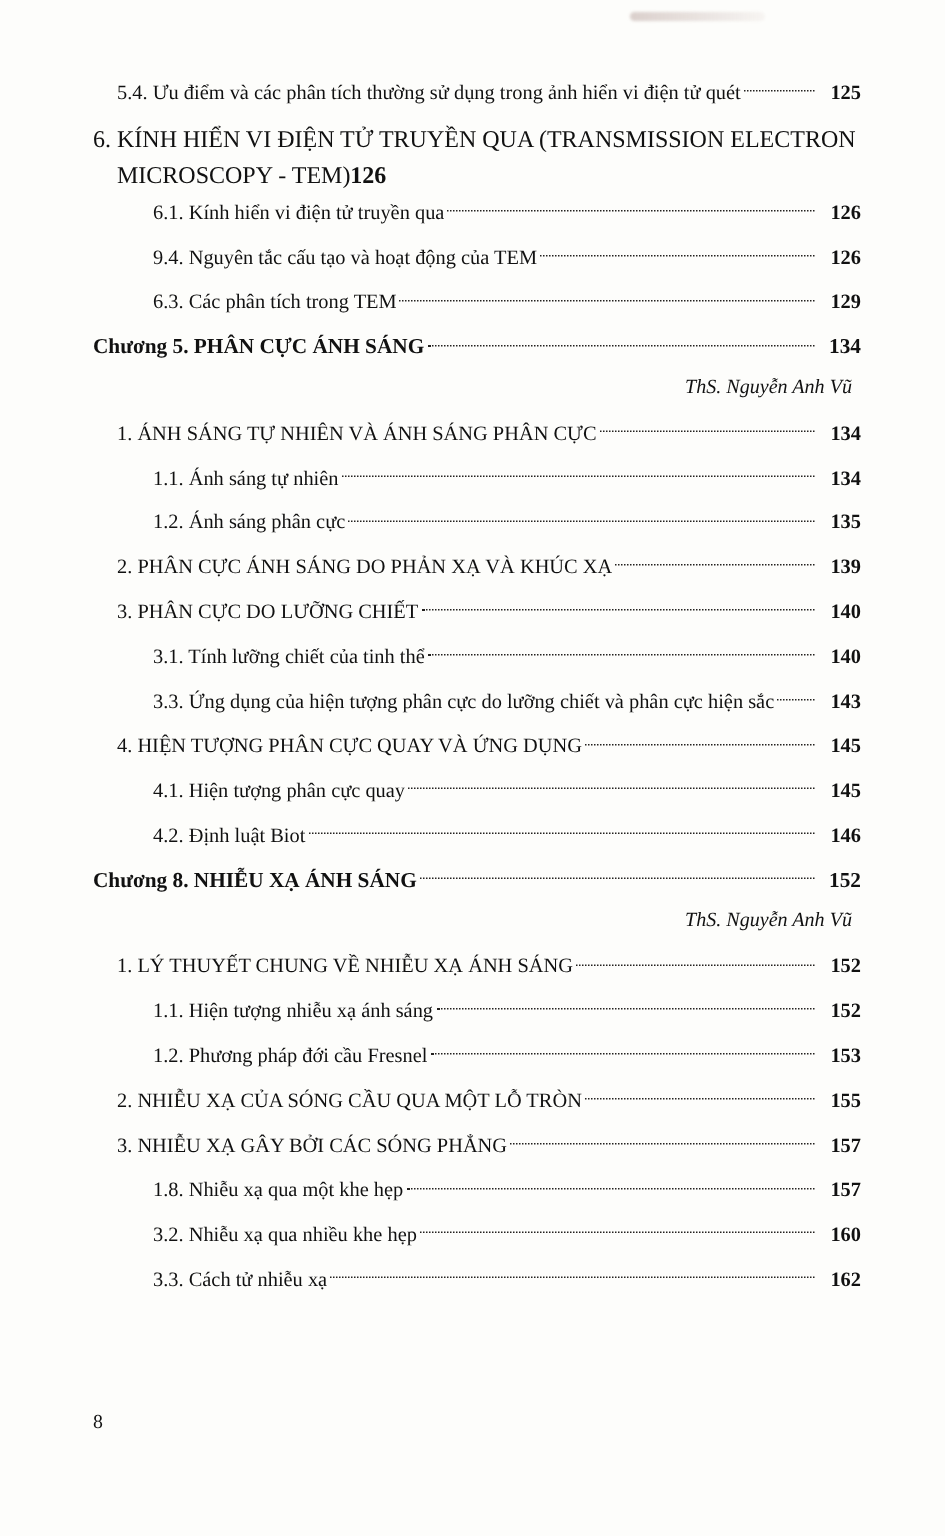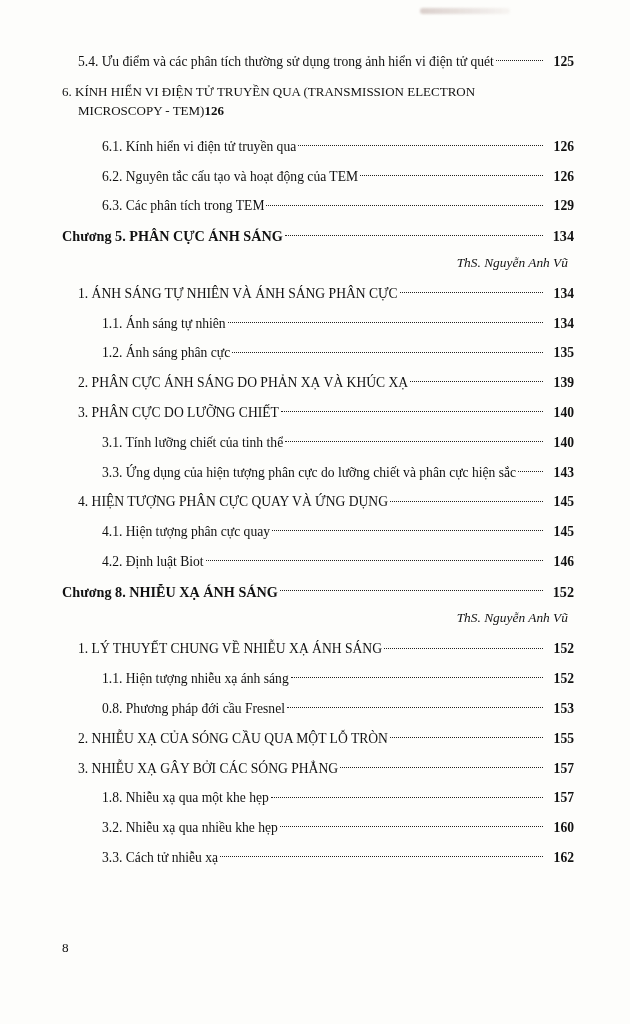--- a/index.html
+++ b/index.html
@@ -71,22 +71,22 @@
 
   
   .b { font-weight: bold; }
   .chapter {
     font-weight: bold;
     font-size: 14.2px;
   }
   .multiline {
     display: block;
     white-space: normal;
-    margin-bottom: 16px;
-    font-size: 13px;
+    margin-bottom: 2px;
+    font-size: 16px;
     line-height: 1.5;
   }
   .multiline .line2 {
     display: flex;
     align-items: flex-end;
     margin-left: 16px;
     font-family: Liberation Serif, serif;
   }
   .author {
     text-align: right;
@@ -122,21 +122,21 @@
           <span class="dots"></span>
           <span class="page-no b">126</span>
         </div>
       </div>
       <div class="row lvl-2">
         <span class="label">6.1. Kính hiển vi điện tử truyền qua</span>
         <span class="dots"></span>
         <span class="page-no b">126</span>
       </div>
       <div class="row lvl-2">
-        <span class="label">6.2. Nguyên tắc cấu tạo và hoạt động của TEM</span>
+        <span class="label">9.4. Nguyên tắc cấu tạo và hoạt động của TEM</span>
         <span class="dots"></span>
         <span class="page-no b">126</span>
       </div>
       <div class="row lvl-2">
         <span class="label">6.3. Các phân tích trong TEM</span>
         <span class="dots"></span>
         <span class="page-no b">129</span>
       </div>
       <div class="row lvl-0 chapter">
         <span class="label b">Chương 5. PHÂN CỰC ÁNH SÁNG</span>
@@ -204,21 +204,21 @@
         <span class="label">1. LÝ THUYẾT CHUNG VỀ NHIỄU XẠ ÁNH SÁNG</span>
         <span class="dots"></span>
         <span class="page-no b">152</span>
       </div>
       <div class="row lvl-2">
         <span class="label">1.1. Hiện tượng nhiễu xạ ánh sáng</span>
         <span class="dots"></span>
         <span class="page-no b">152</span>
       </div>
       <div class="row lvl-2">
-        <span class="label">0.8. Phương pháp đới cầu Fresnel</span>
+        <span class="label">1.2. Phương pháp đới cầu Fresnel</span>
         <span class="dots"></span>
         <span class="page-no b">153</span>
       </div>
       <div class="row lvl-1">
         <span class="label">2. NHIỄU XẠ CỦA SÓNG CẦU QUA MỘT LỖ TRÒN</span>
         <span class="dots"></span>
         <span class="page-no b">155</span>
       </div>
       <div class="row lvl-1">
         <span class="label">3. NHIỄU XẠ GÂY BỞI CÁC SÓNG PHẲNG</span>

